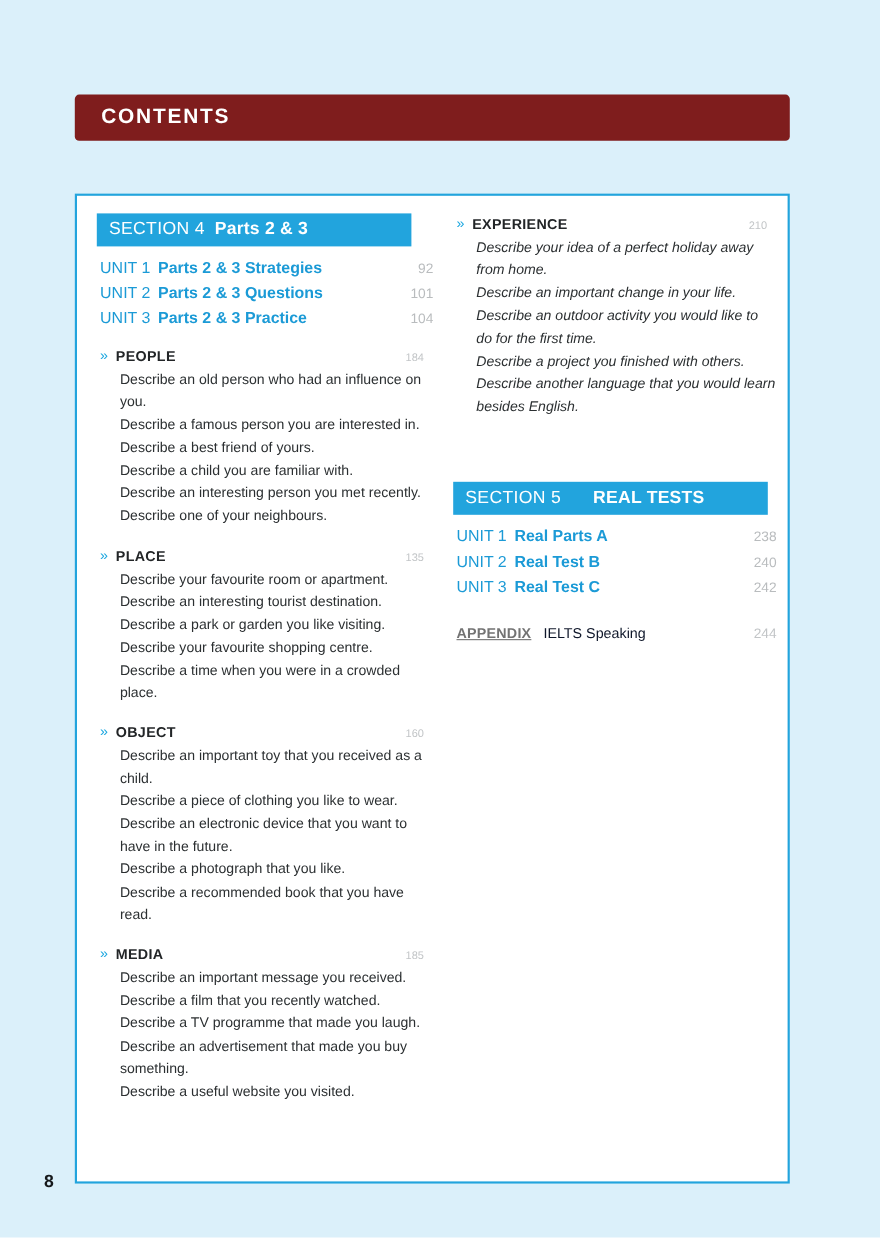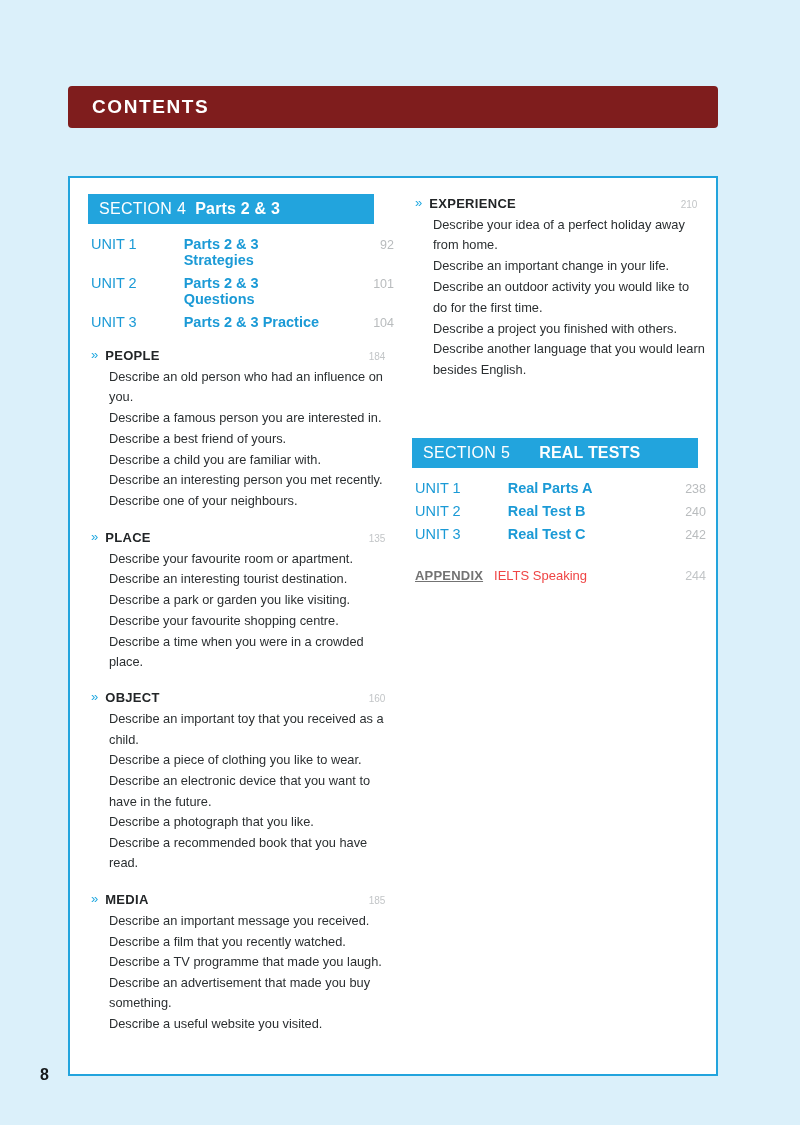--- a/index.html
+++ b/index.html
@@ -95,21 +95,20 @@
   .section-bar.s5 { width: 286px; gap: 20px; }
 
   
   .unit-row {
     display: flex;
     align-items: baseline;
     color: #1b9ad6;
     font-size: 14.5px;
     margin-bottom: 7px;
     padding-left: 3px;
-    gap: 40px;
   }
   .unit-row .u-no { font-weight: normal; white-space: nowrap; }
   .unit-row .u-title { font-weight: bold; margin-left: 7px; flex: 1; }
   .unit-row .u-page {
     color: #b9bcbe;
     font-size: 12.5px;
     font-weight: normal;
     width: 34px;
     text-align: right;
     flex: none;
@@ -153,40 +152,40 @@
   }
   .topic-items li {
     color: #2b2f31;
     font-size: 12.8px;
     line-height: 20.3px;
     margin-bottom: 0.5px;
   }
 
   
   .col-right .topic-group.first { margin-top: 2px; }
-  .col-right .topic-items li { line-height: 20.4px; }
+  .col-right .topic-items li { line-height: 20.4px; font-style: italic; }
 
   .s5-wrap { margin-top: 58px; }
 
   
   .appendix-row {
     display: flex;
     align-items: baseline;
     margin-top: 26px;
     padding-left: 3px;
   }
   .appendix-row .a-label {
     color: #737373;
     font-size: 13px;
     font-weight: bold;
     letter-spacing: 0.2px;
     text-decoration: underline;
   }
   .appendix-row .a-name {
-    color: #ef4444;
+    color: #0f172a;
     font-size: 13px;
     margin-left: 11px;
     flex: 1;
   }
   .appendix-row .a-page {
     color: #c2c5c7;
     font-size: 12.5px;
     width: 34px;
     text-align: right;
     flex: none;

